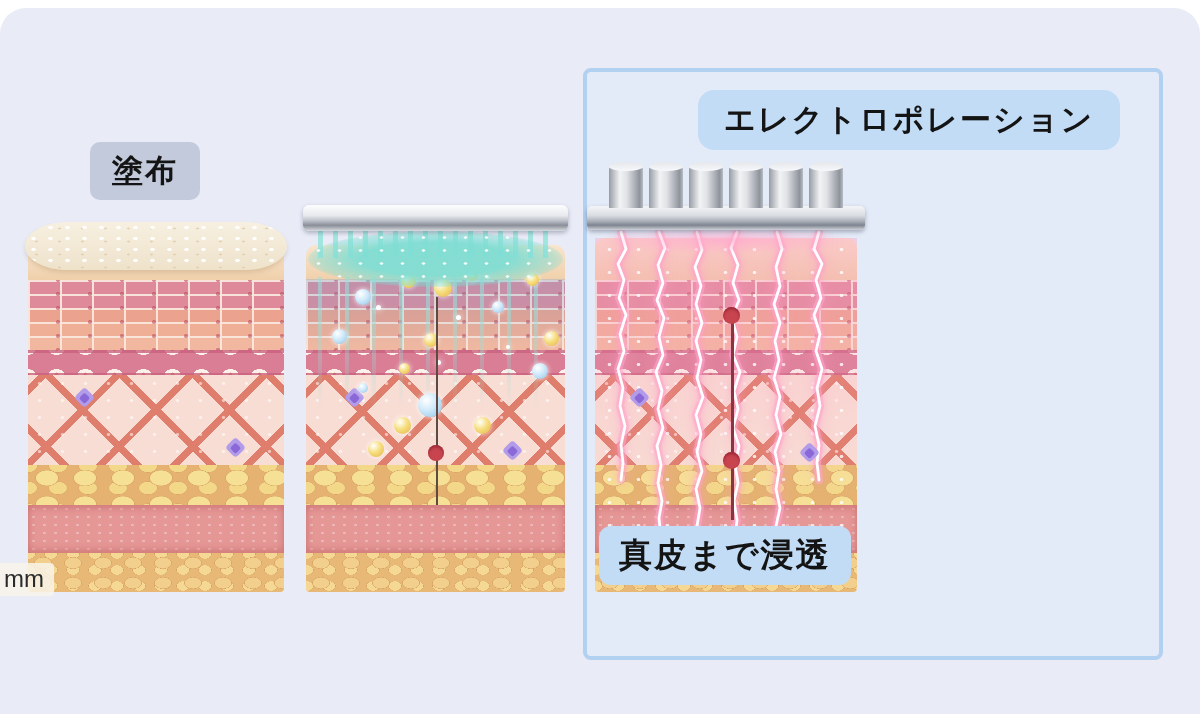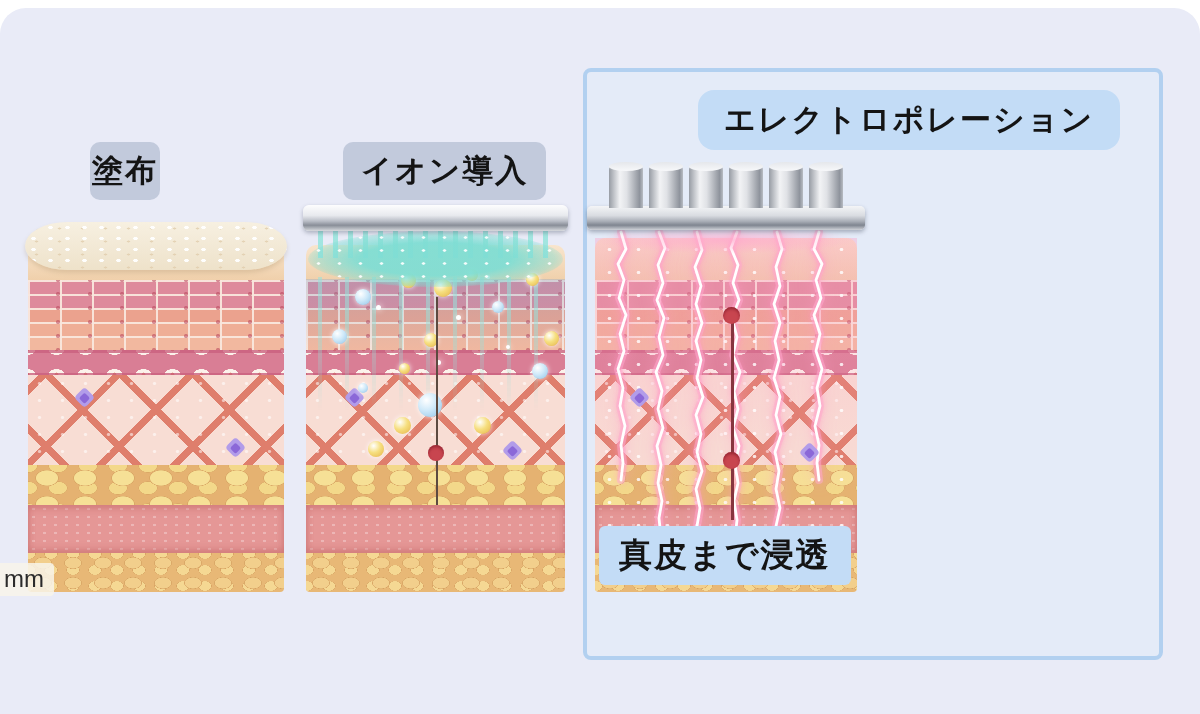--- a/index.html
+++ b/index.html
@@ -8,22 +8,22 @@
   .card{position:absolute;left:0;top:8px;width:1200px;height:706px;
         background:var(--bg,#e9ebf7);border-radius:26px 26px 0 0;}
 
   
   .highlight-box{position:absolute;left:583px;top:60px;width:580px;height:592px;box-sizing:border-box;
         border:4px solid var(--hl-border,#b2d0f0);border-radius:8px;background:var(--hl-fill,#e4ebf8);}
 
   
   .badge{position:absolute;color:#141414;letter-spacing:2px;white-space:nowrap;z-index:30;font-weight:bold;}
   .badge.gray{background:rgba(190,199,217,.92);border-radius:10px;}
-  .badge.blue{background:var(--badge-blue,#c3dcf6);border-radius:6px;}
-  #label-coating{left:90px;top:134px;font-size:31px;padding:8px 2px;}
+  .badge.blue{background:var(--badge-blue,#c3dcf6);border-radius:12px;}
+  #label-coating{left:90px;top:134px;font-size:31px;padding:8px 22px;}
   #label-iono{left:343px;top:134px;font-size:31px;padding:8px 18px;}
   #label-electro{left:698px;top:82px;font-size:31px;padding:9px 26px;border-radius:16px;}
   #caption-shallow{left:148px;top:523px;font-size:30px;padding:6px 20px;}
   #caption-deep{left:599px;top:518px;font-size:33px;padding:7px 20px;}
 
   
   .description{position:absolute;left:905px;top:252px;width:260px;z-index:25;
         color:var(--maroon,#5a2d34);font-size:27px;line-height:39px;font-weight:500;
         white-space:pre-line;letter-spacing:1px;}
 
@@ -149,21 +149,20 @@
 </style>
 </head>
 <body>
 
 <div class="page">
   <div class="card">
 
     <div class="highlight-box"></div>
 
     <div class="badge gray" id="label-coating">塗布</div>
-    <div class="badge gray" id="label-iono">イオン導入</div>
     <div class="badge blue" id="label-electro">エレクトロポレーション</div>
 
     <div class="skin" id="skin1">
       <div class="stack">
         <div class="layer surface"></div>
         <div class="layer bricks"></div>
         <div class="layer basal"></div>
         <div class="layer dermis"></div>
         <div class="layer fat"></div>
         <div class="layer muscle"></div>

